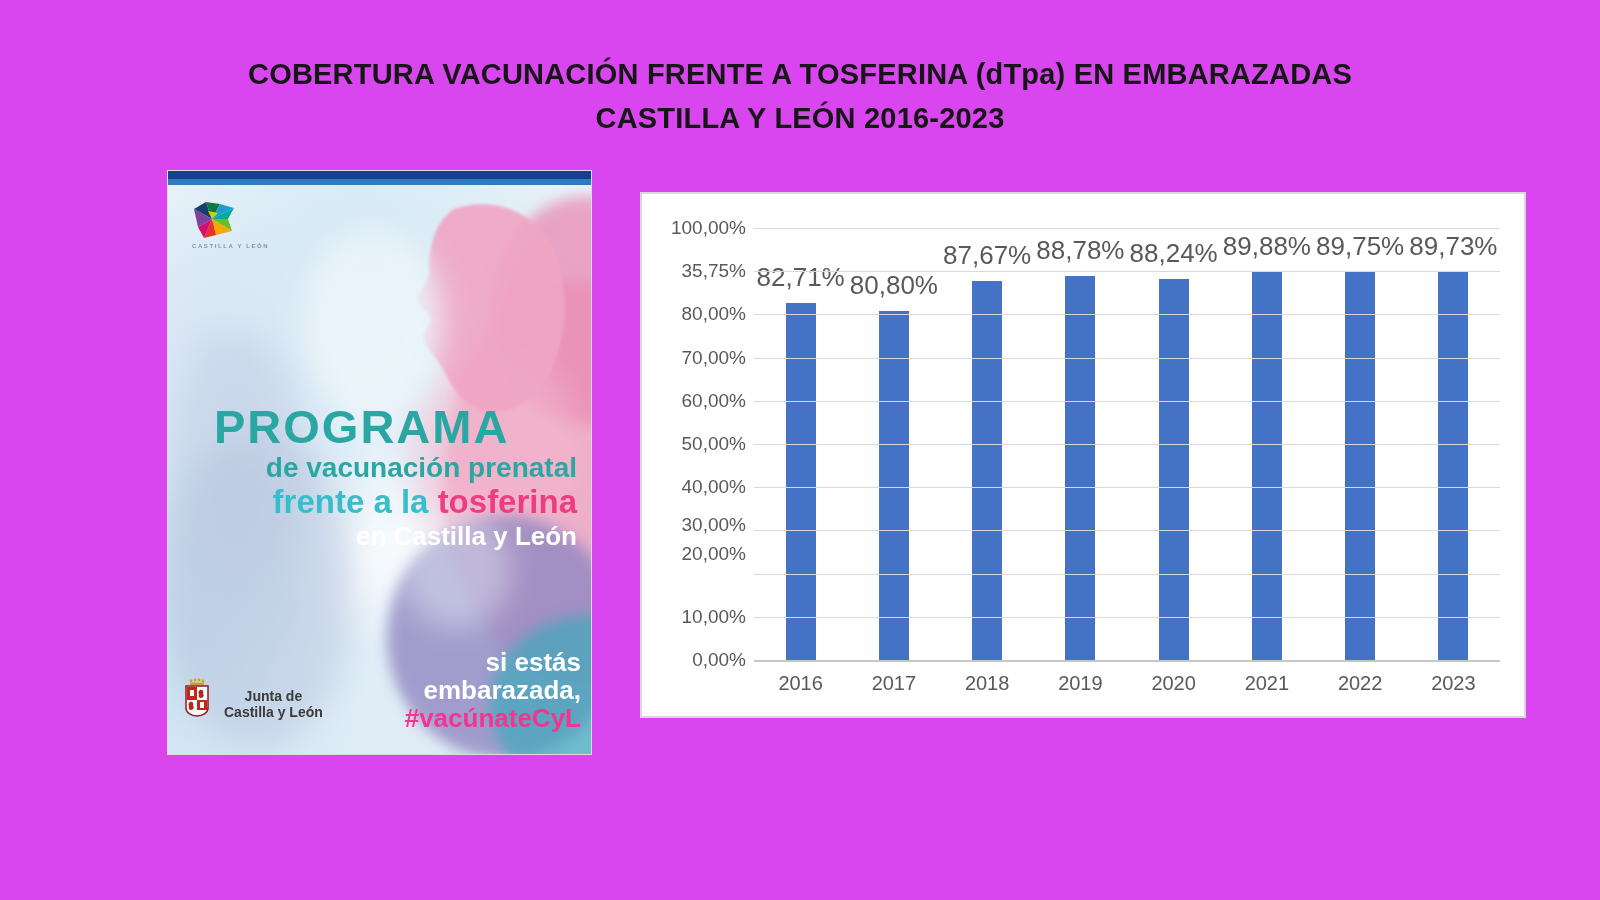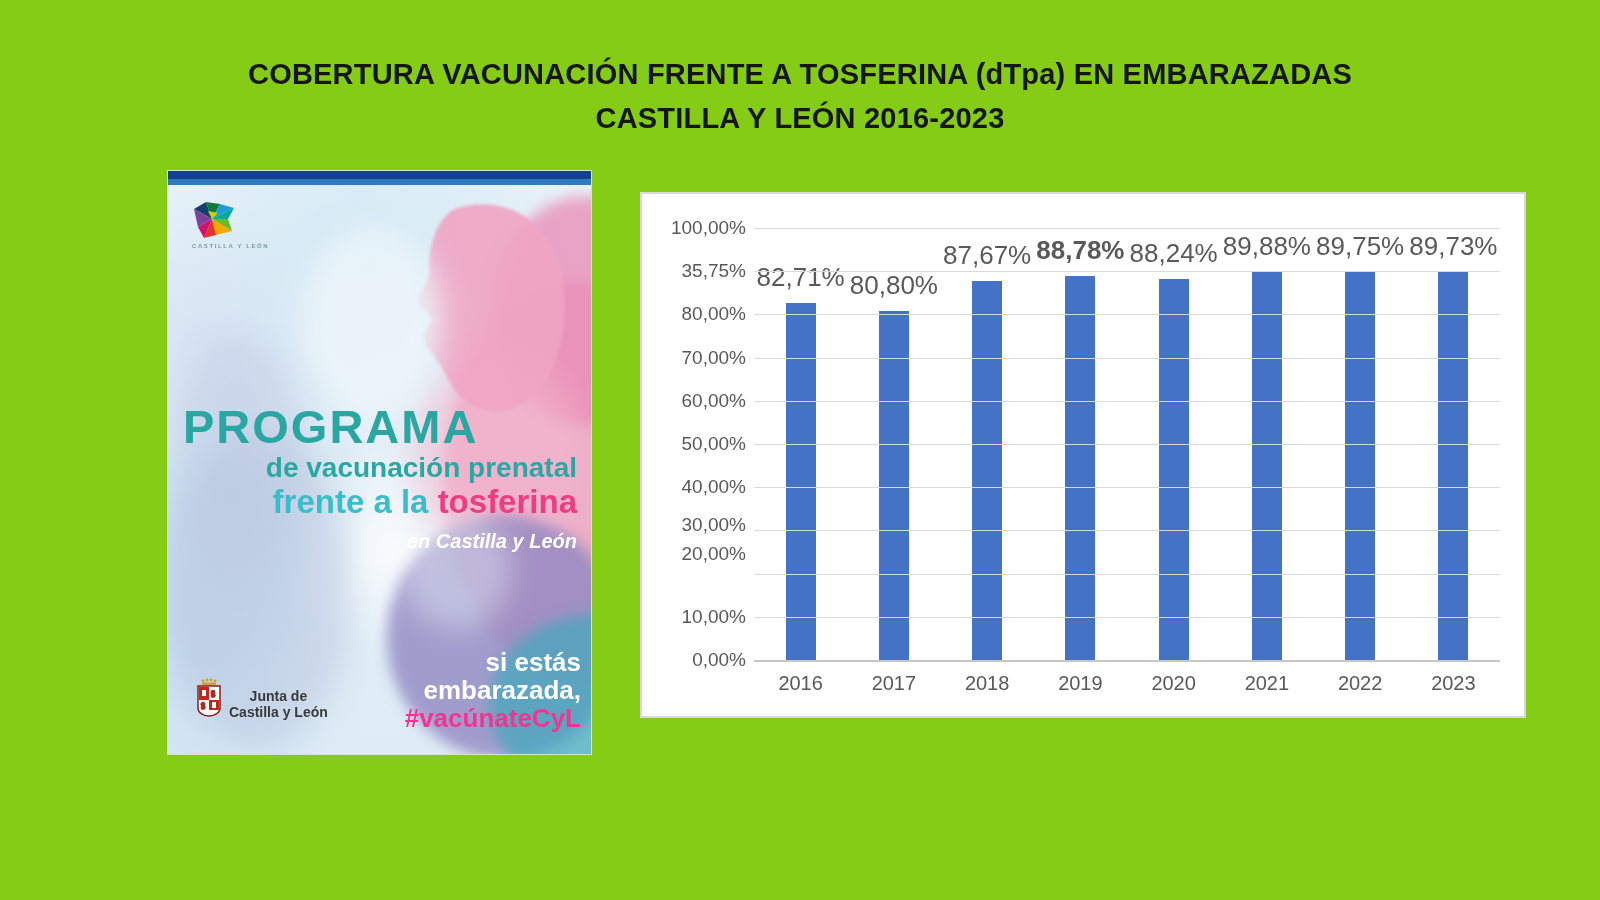--- a/index.html
+++ b/index.html
@@ -2,21 +2,21 @@
 <html><head>
 <meta charset="utf-8">
 <style>
   * { margin: 0; padding: 0; box-sizing: border-box; }
   html, body { background: #ffffff; }
   body { font-family: "Liberation Sans", sans-serif; }
   .page {
     position: relative;
     width: 1600px;
     height: 900px;
-    background: #84cc16;
+    background: #d946ef;
     overflow: hidden;
   }
 
   
   .slide-title {
     position: absolute;
     top: 52px;
     left: 0;
     width: 1600px;
     text-align: center;
@@ -47,33 +47,33 @@
   .poster-topbar-dark { position: absolute; top: 0; left: 0; width: 100%; height: 8px; background: #13418f; z-index: 6; }
   .poster-topbar-light { position: absolute; top: 8px; left: 0; width: 100%; height: 6px; background: #2f7bbf; z-index: 6; }
   .poster-art { position: absolute; top: 0; left: 0; width: 100%; height: 100%; z-index: 1; }
 
   .cyl-logo { position: absolute; left: 22px; top: 28px; z-index: 5; }
   .cyl-logo-label {
     position: absolute; left: 24px; top: 72px; z-index: 5;
     font-size: 6px; letter-spacing: 1.6px; color: #7e96a6; font-weight: bold;
   }
 
-  .poster-text { position: absolute; left: 0; right: 14px; top: 232px; z-index: 5; text-align: right; }
+  .poster-text { position: absolute; left: 0; right: 14px; top: 232px; z-index: 5; text-align: right; padding-left: 31px; }
   .poster-title-main {
     text-align: left; padding-left: 15px;
     font-size: 47px; font-weight: 800; letter-spacing: 2px;
     color: #2aa7a2; line-height: 1.0;
   }
   .poster-sub1 { font-size: 28px; font-weight: 800; color: #2aa7a2; line-height: 1.15; margin-top: 2px; }
   .poster-sub2 { font-size: 33px; font-weight: 800; line-height: 1.1; }
   .poster-sub2 .teal { color: #38becb; }
   .poster-sub2 .pink { color: #ee3d7f; }
-  .poster-sub3 { font-size: 20px; font-weight: bold; font-style: italic; color: #ffffff; line-height: 1.3; margin-top: 8px; }
-
-  .junta { position: absolute; left: 26px; bottom: 34px; z-index: 5; display: flex; align-items: flex-end; gap: 5px; }
+  .poster-sub3 { font-size: 26px; font-weight: bold; color: #ffffff; line-height: 1.3; margin-top: 0; }
+
+  .junta { position: absolute; left: 14px; bottom: 34px; z-index: 5; display: flex; align-items: flex-end; gap: 12px; }
   .junta-text { font-size: 14px; font-weight: bold; color: #3a3a3a; line-height: 1.15; text-align: center; }
 
   .poster-cta { position: absolute; right: 10px; bottom: 22px; z-index: 5; text-align: right; font-weight: 800; font-size: 26px; line-height: 1.08; }
   .poster-cta .white { color: #ffffff; }
   .poster-cta .pink { color: #f5348f; }
 
   
   .chart-panel {
     position: absolute;
     left: 640px;
@@ -231,21 +231,21 @@
           <div class="bar-col">
             <div class="bar" style="height: 80.8%; background: rgb(68, 114, 196);"></div>
             <div class="bar-label" style="bottom: calc(80.8% + 10px);">80,80%</div>
           </div>
           <div class="bar-col">
             <div class="bar" style="height: 87.67%; background: rgb(68, 114, 196);"></div>
             <div class="bar-label" style="bottom: calc(87.67% + 10px);">87,67%</div>
           </div>
           <div class="bar-col">
             <div class="bar" style="height: 88.78%; background: rgb(68, 114, 196);"></div>
-            <div class="bar-label" style="bottom: calc(88.78% + 10px); font-weight: bold;">88,78%</div>
+            <div class="bar-label" style="bottom: calc(88.78% + 10px);">88,78%</div>
           </div>
           <div class="bar-col">
             <div class="bar" style="height: 88.24%; background: rgb(68, 114, 196);"></div>
             <div class="bar-label" style="bottom: calc(88.24% + 10px);">88,24%</div>
           </div>
           <div class="bar-col">
             <div class="bar" style="height: 89.88%; background: rgb(68, 114, 196);"></div>
             <div class="bar-label" style="bottom: calc(89.88% + 10px);">89,88%</div>
           </div>
           <div class="bar-col">

